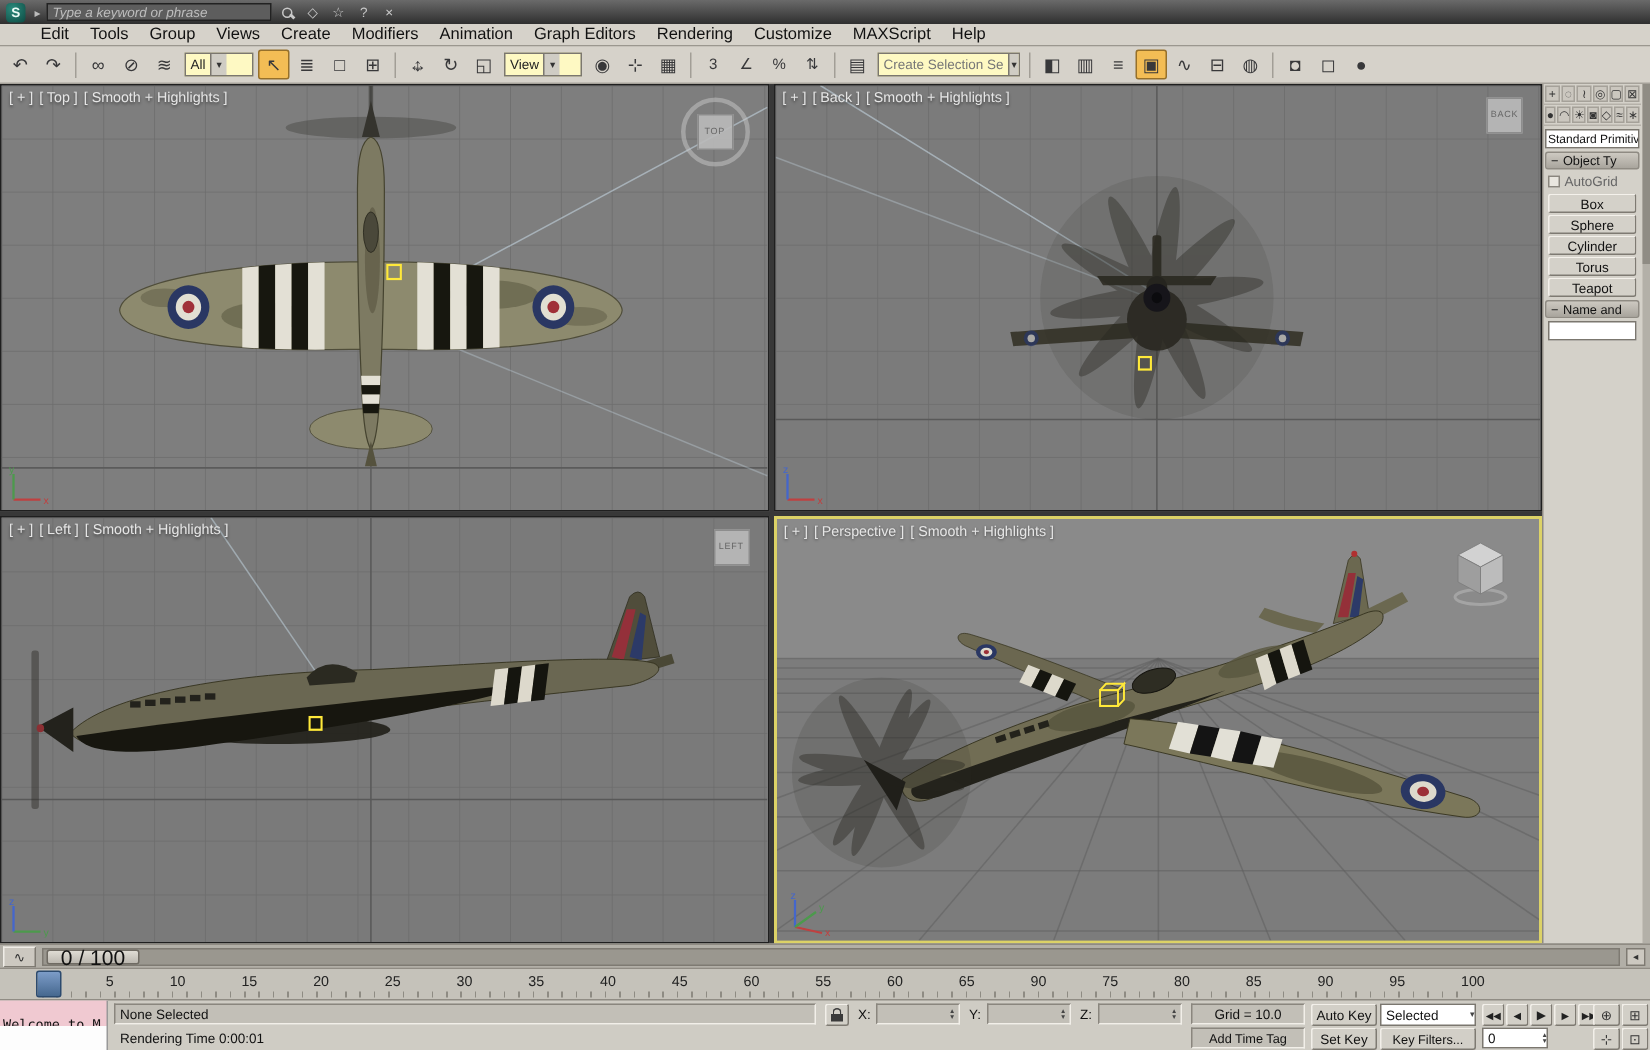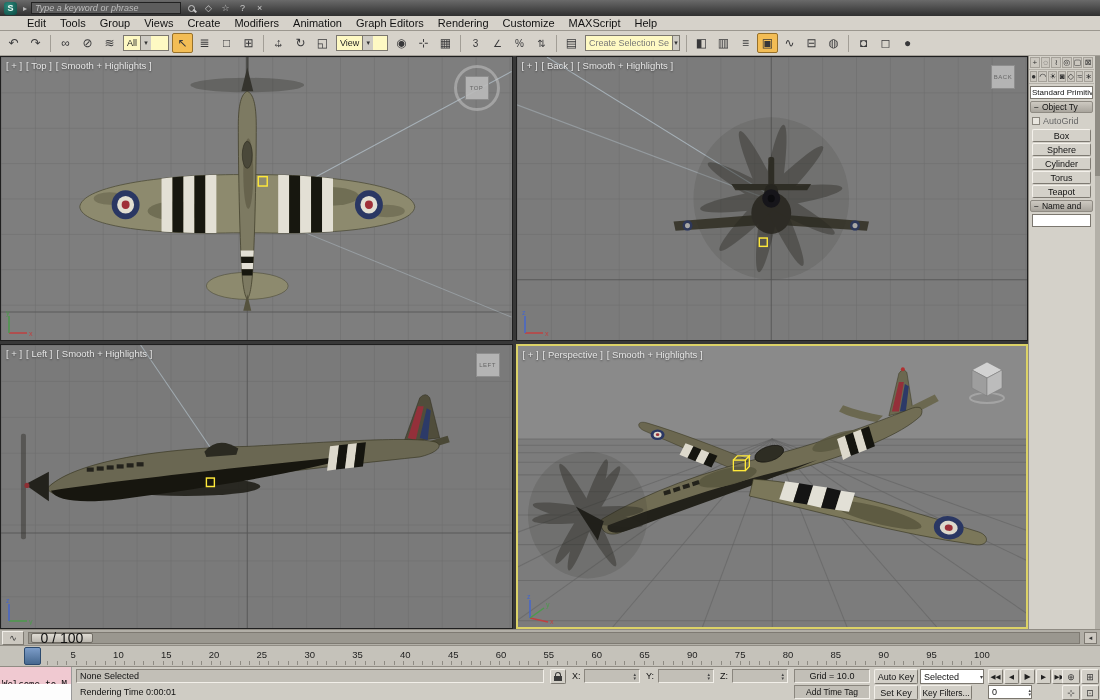--- a/index.html
+++ b/index.html
@@ -612,21 +612,21 @@
     <div class="sb-abs raised" style="left:874px;top:2px;width:44px;height:15px">
       <span>Auto Key</span>
     </div>
     <div class="sb-abs raised" style="left:874px;top:18px;width:44px;height:15px">
       <span>Set Key</span>
     </div>
     <div class="sb-abs" style="left:920px;top:2px;width:64px;height:15px;background:#fff;border:1px solid #7b776f;padding-left:3px">
       <span>Selected</span>
       <span class="spin" style="font-size:6px">▾</span>
     </div>
-    <div class="sb-abs raised" style="left:920px;top:18px;width:52px;height:15px;font-size:8.5px">
+    <div class="sb-abs raised" style="left:920px;top:18px;width:64px;height:15px;font-size:8.5px">
       <span>Key Filters...</span>
     </div>
 
     <div class="sb-abs raised pbtn" style="left:988px;top:2px">◀◀</div>
     <div class="sb-abs raised pbtn" style="left:1004px;top:2px">◀</div>
     <div class="sb-abs raised pbtn" style="left:1020px;top:2px;font-size:8px">▶</div>
     <div class="sb-abs raised pbtn" style="left:1036px;top:2px">▶</div>
     <div class="sb-abs raised pbtn" style="left:1052px;top:2px">▶▶</div>
 
     <div class="sb-abs" style="left:988px;top:18px;width:44px;height:14px;background:#fff;border:1px solid #7b776f;padding-left:3px">

